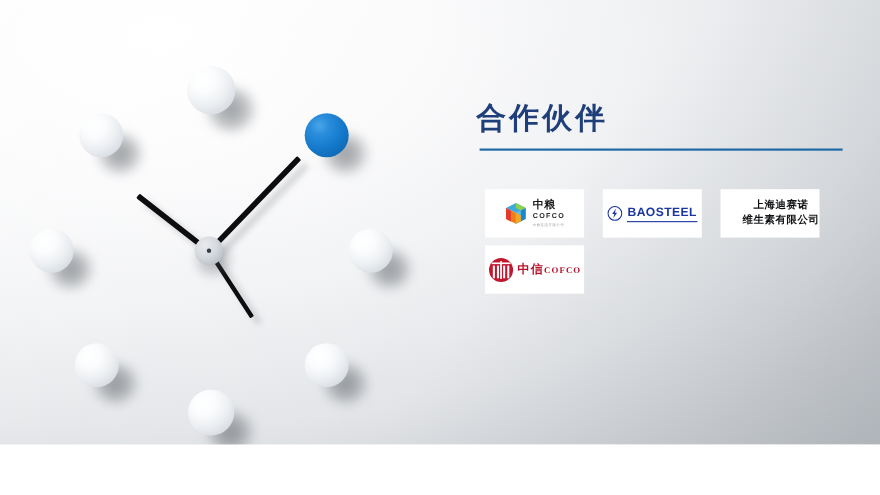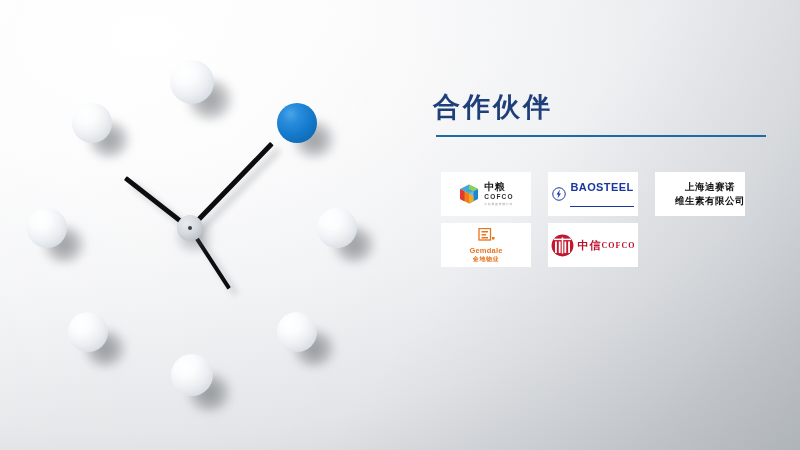--- a/index.html
+++ b/index.html
@@ -9,21 +9,21 @@
   body {
     width: 800px;
     height: 450px;
     overflow: hidden;
     font-family: "Liberation Sans", "DejaVu Sans", sans-serif;
   }
 
   #slide {
     position: relative;
     width: 800px;
-    height: 450px;
+    height: 404px;
     overflow: hidden;
     
     background:
       radial-gradient(120% 130% at 18% 8%, #ffffff 0%, #fbfbfc 22%, #f1f2f4 45%, #e2e4e7 68%, #cfd2d6 85%, #c1c5c9 100%);
   }
   
   #wall-shade {
     position: absolute;
     inset: 0;
     background:
@@ -156,21 +156,21 @@
   .cofco-tag { font-size: 3px; color: #9aa0a6; letter-spacing: 0.6px; margin-top: 2px; }
 
   
   .bs-mark { width: 14px; height: 14px; flex: none; }
   .bs-text {
     font-size: 11px;
     font-weight: bold;
     color: #1b36a0;
     letter-spacing: 0.4px;
     border-bottom: 1.5px solid #1b36a0;
-    padding-bottom: 13px;
+    padding-bottom: 2px;
     line-height: 12px;
   }
 
   
   .desano {
     text-align: center;
     font-size: 9.5px;
     font-weight: bold;
     color: #111214;
     line-height: 14px;
@@ -279,33 +279,20 @@
         </div>
       </div>
 
       <div class="logo-card">
         <div class="desano">
           <div>上海迪赛诺</div>
           <div>维生素有限公司</div>
         </div>
       </div>
 
-      <div class="logo-card">
-        <div class="gem-wrap">
-          <svg class="gem-mark" viewBox="0 0 34 32">
-            <rect x="2" y="1" width="23" height="23" fill="none" stroke="#e8741e" stroke-width="2.6"></rect>
-            <rect x="7" y="6" width="13" height="3" fill="#e8741e"></rect>
-            <rect x="7" y="12" width="9" height="3" fill="#e8741e"></rect>
-            <rect x="7" y="18" width="13" height="3" fill="#e8741e"></rect>
-            <rect x="28" y="18" width="5" height="5" fill="#e8741e"></rect>
-          </svg>
-          <div class="gem-en">Gemdale</div>
-          <div class="gem-cn">金地物业</div>
-        </div>
-      </div>
 
       <div class="logo-card">
         <div class="logo-inner">
           <svg class="citic-mark" viewBox="0 0 40 40">
             <circle cx="20" cy="20" r="19" fill="#c2172f"></circle>
             <rect x="5" y="8" width="30" height="2.6" fill="#ffffff"></rect>
             <rect x="7" y="13" width="3.2" height="20" fill="#ffffff"></rect>
             <rect x="13.5" y="13" width="3.2" height="20" fill="#ffffff"></rect>
             <rect x="23.3" y="13" width="3.2" height="20" fill="#ffffff"></rect>
             <rect x="29.8" y="13" width="3.2" height="20" fill="#ffffff"></rect>

